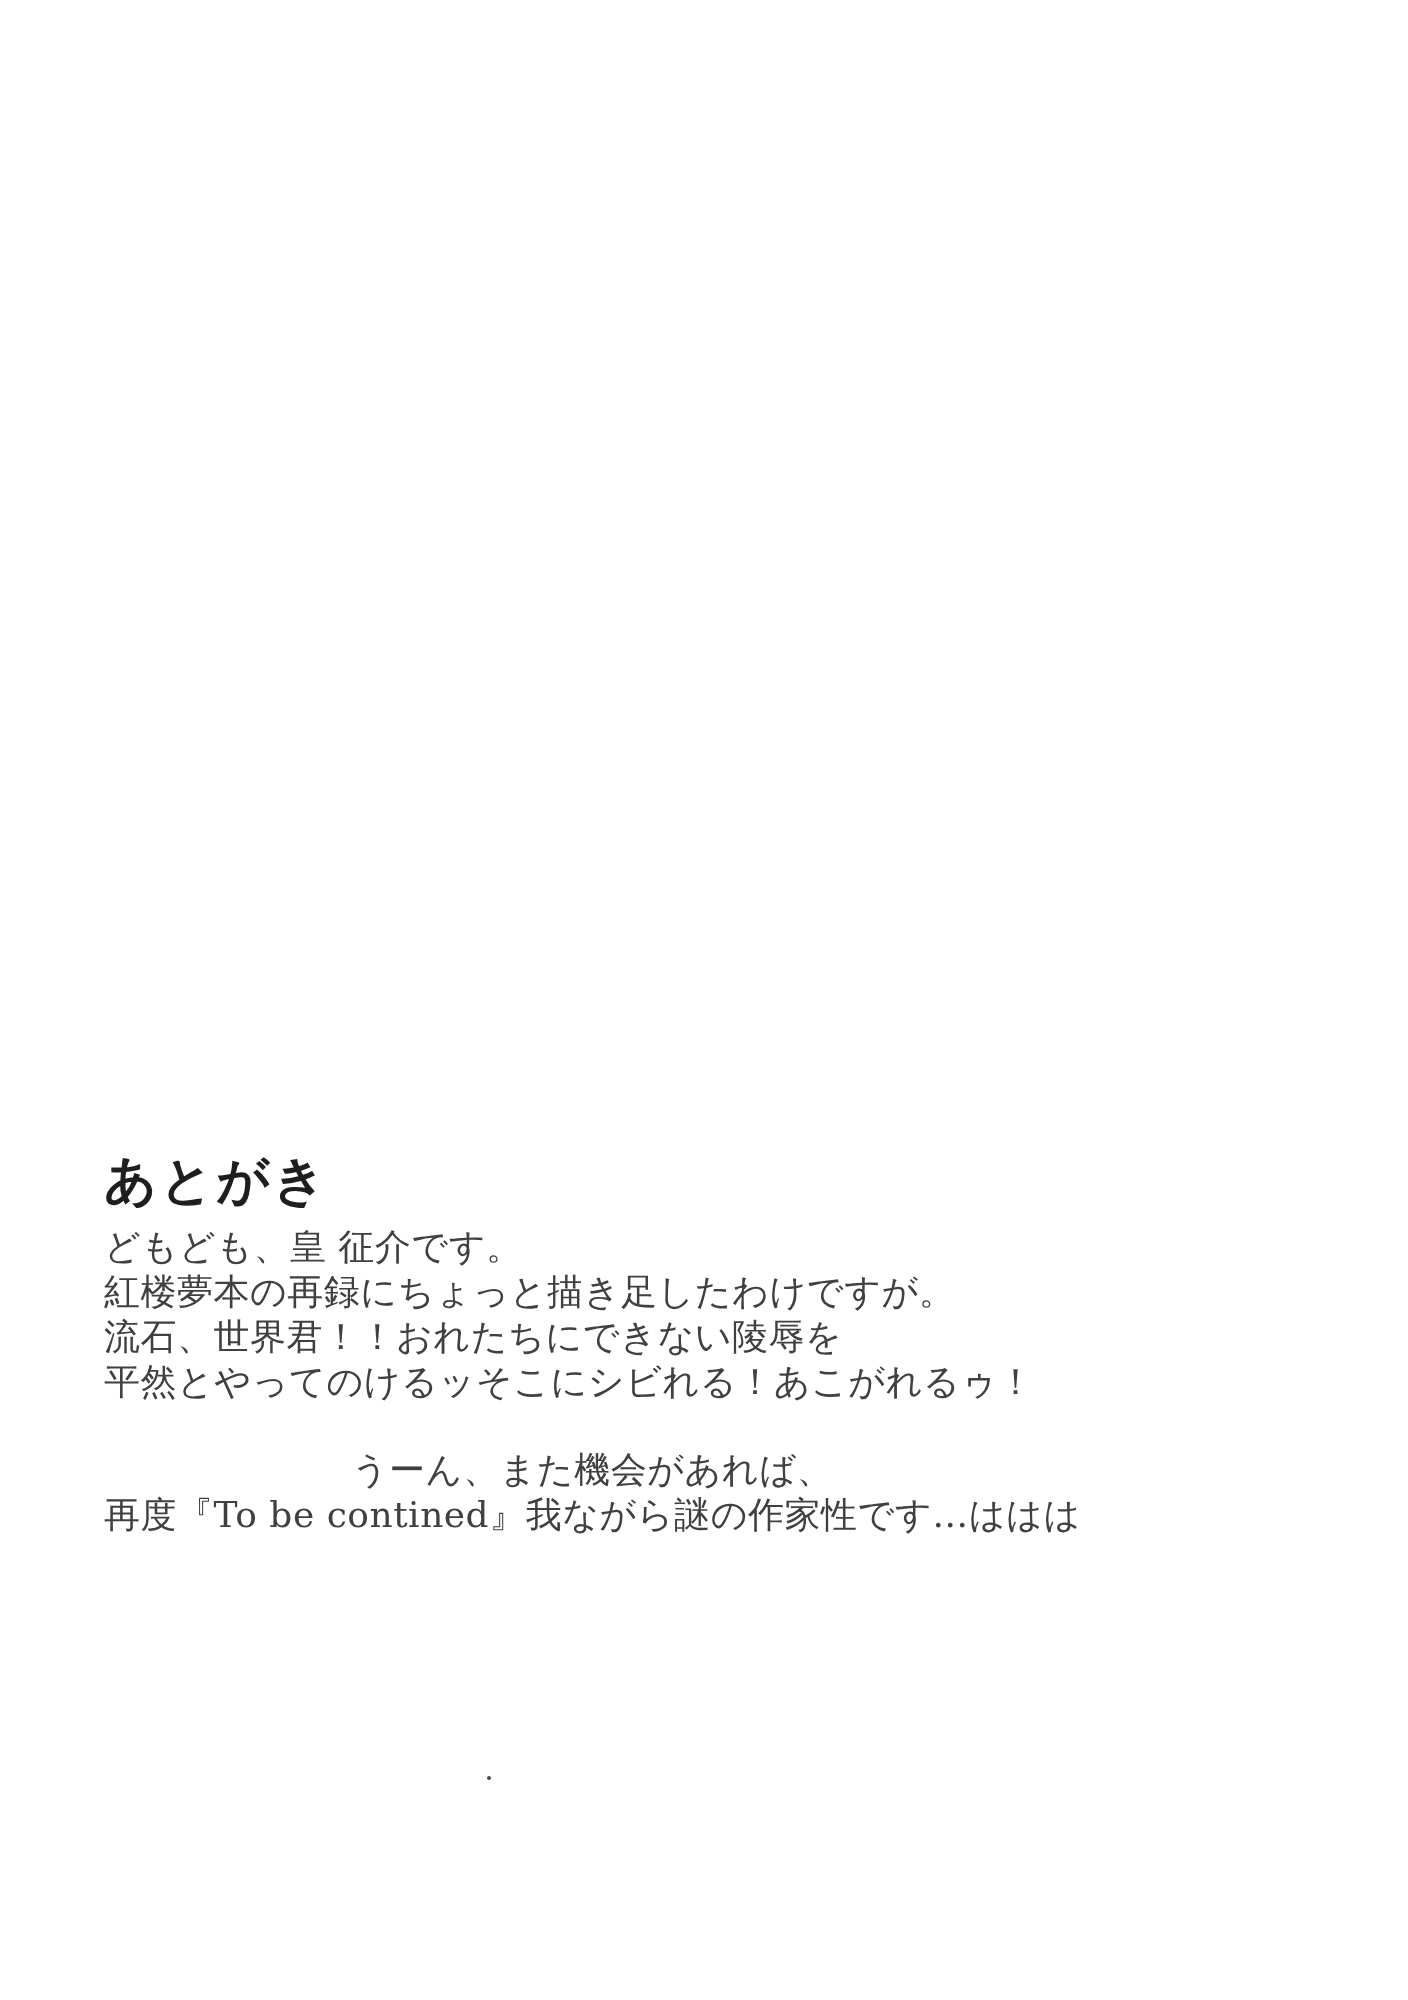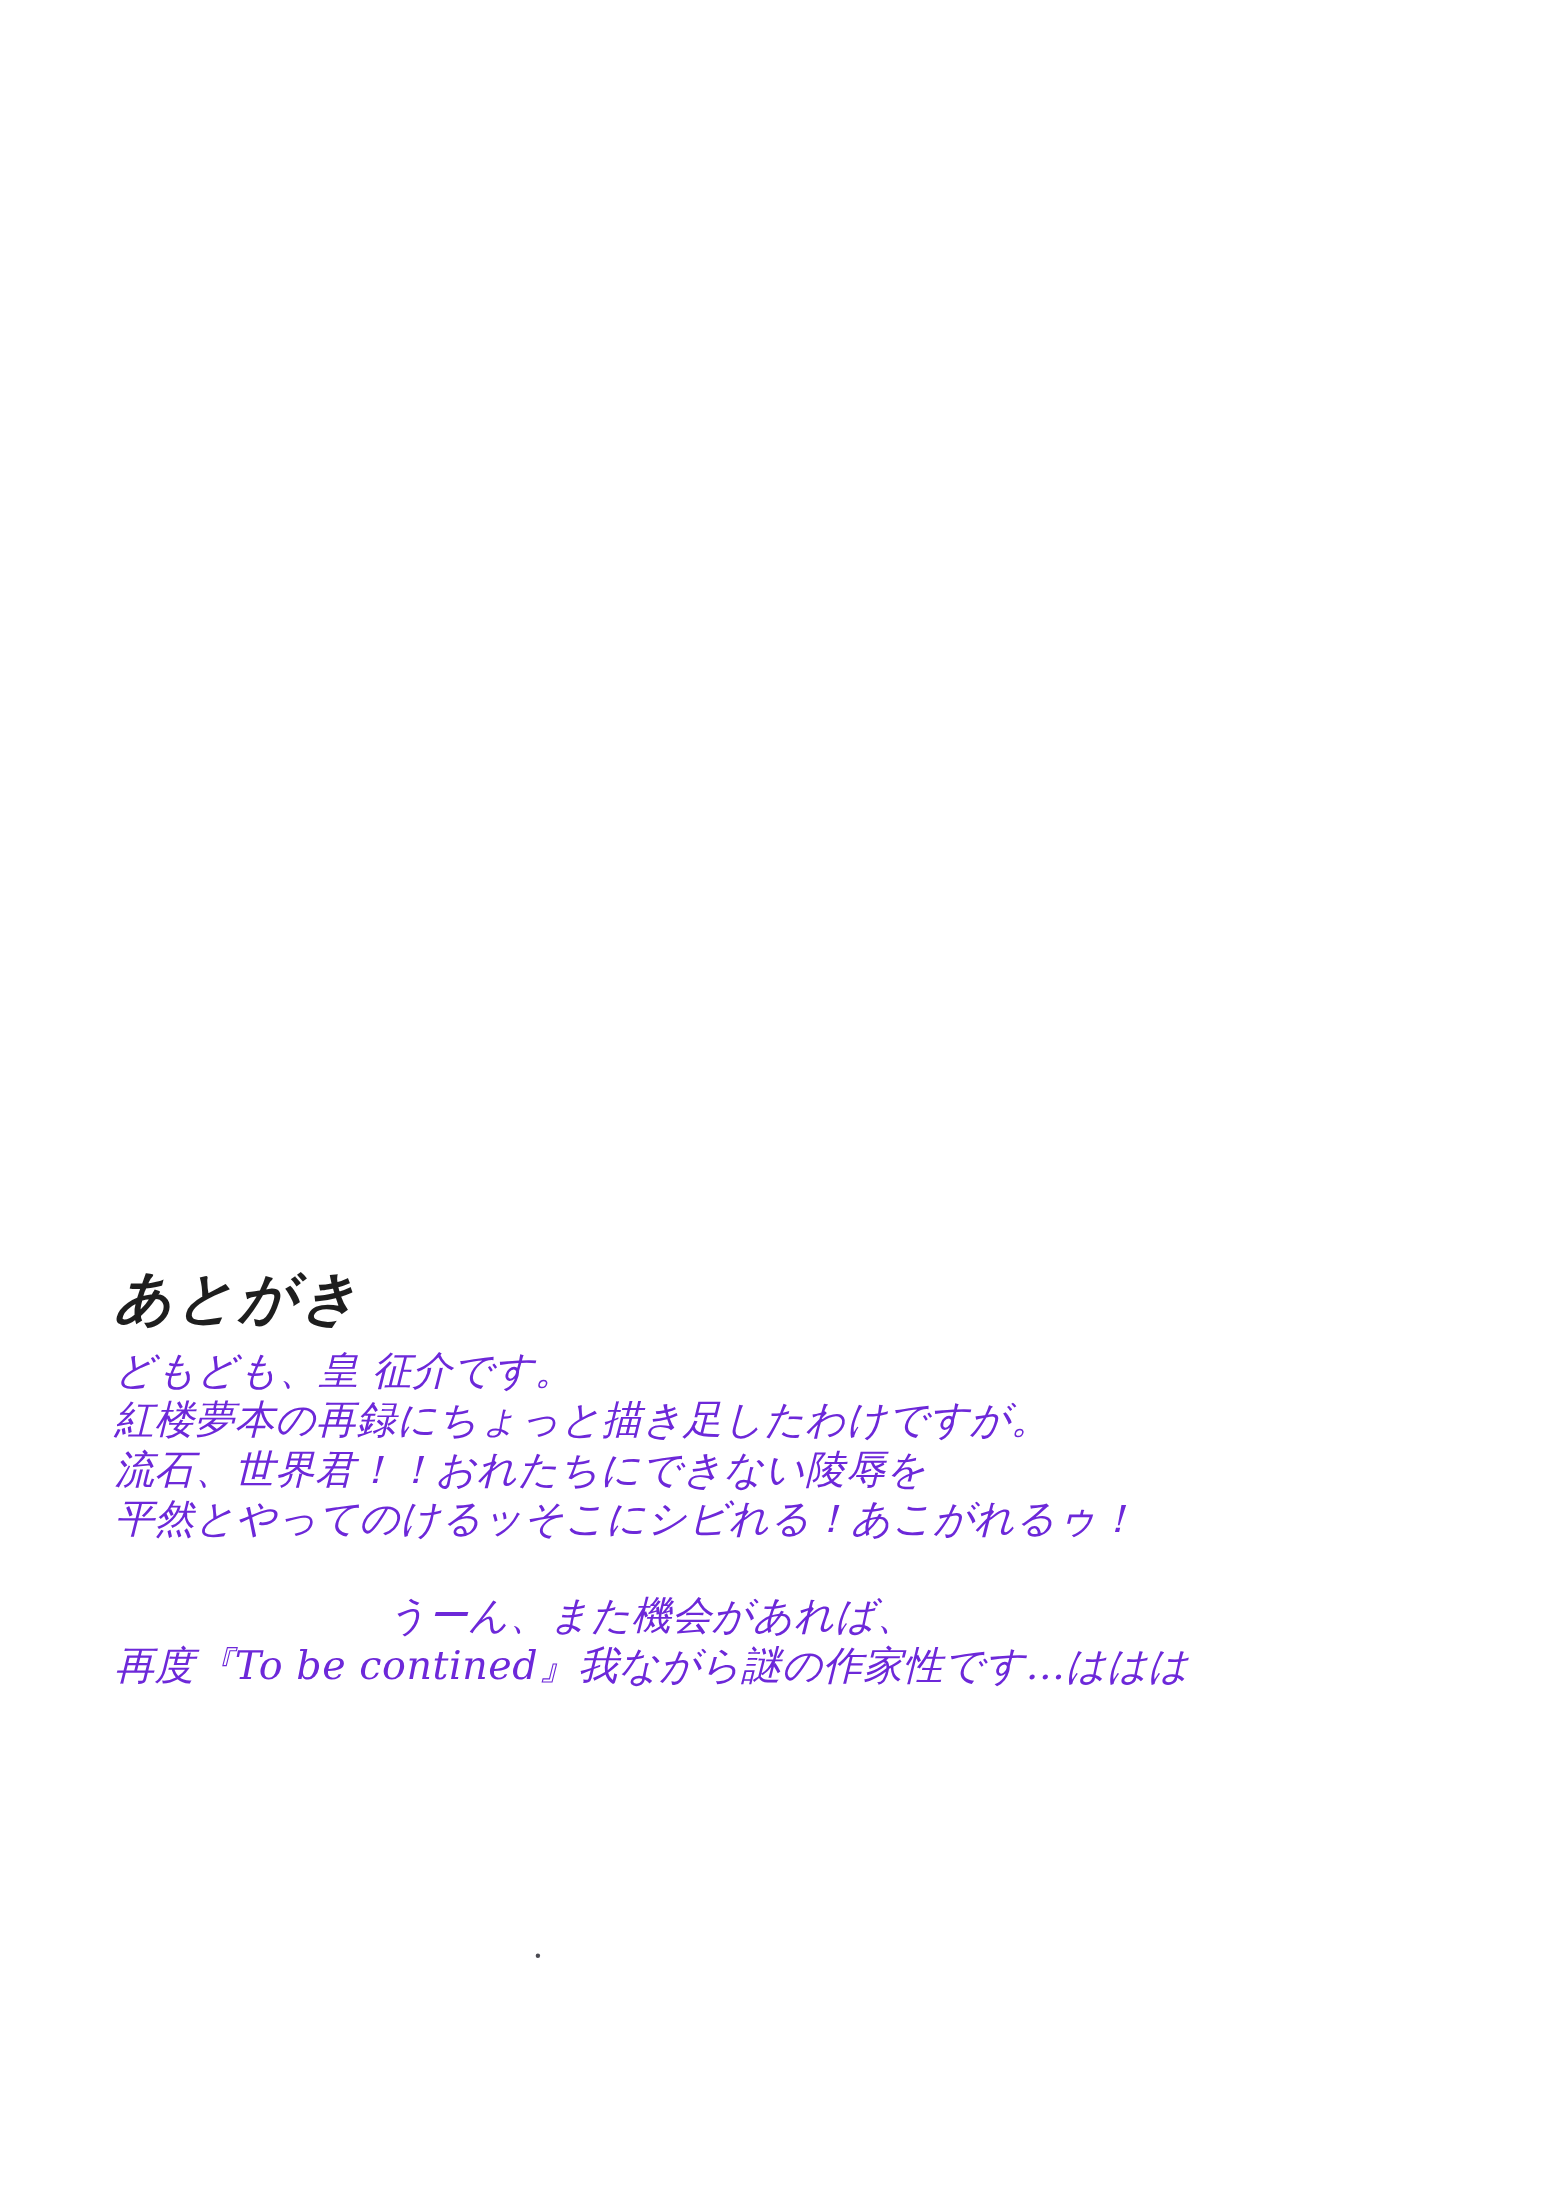--- a/index.html
+++ b/index.html
@@ -13,21 +13,20 @@
     height: 2000px;
     background: #ffffff;
     overflow: hidden;
     font-family: "DejaVu Serif", "Liberation Serif", serif;
   }
   .afterword {
     position: absolute;
     left: 104px;
     top: 1150px;
     color: #1e1e1e;
-    font-style: italic;
   }
   .afterword-heading {
     font-size: 52px;
     line-height: 60px;
     font-weight: 700;
     letter-spacing: 3px;
     margin: 0 0 14px 0;
     white-space: nowrap;
   }
   .para {
@@ -36,21 +35,21 @@
   }
   .para:last-child {
     margin-bottom: 0;
     text-align: center;
   }
   .line {
     font-size: 36px;
     line-height: 45px;
     letter-spacing: 0.5px;
     white-space: nowrap;
-    color: #6d28d9;
+    color: #404040;
   }
   .scan-dot {
     position: absolute;
     left: 487px;
     top: 1776px;
     width: 4px;
     height: 4px;
     border-radius: 50%;
     background: #4a4a52;
   }

